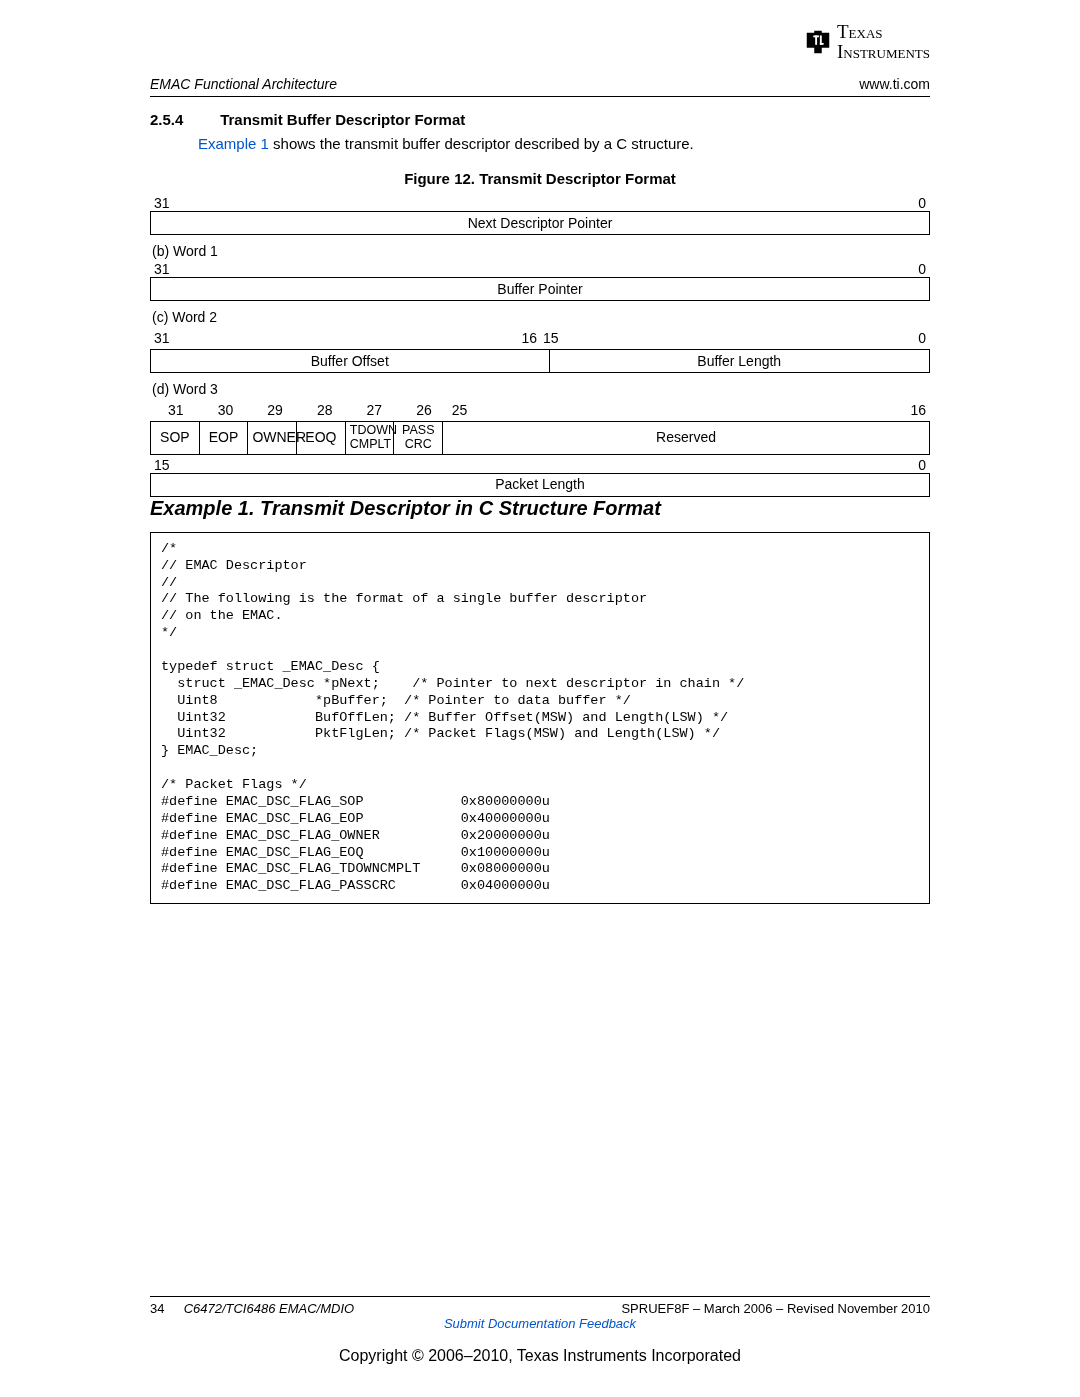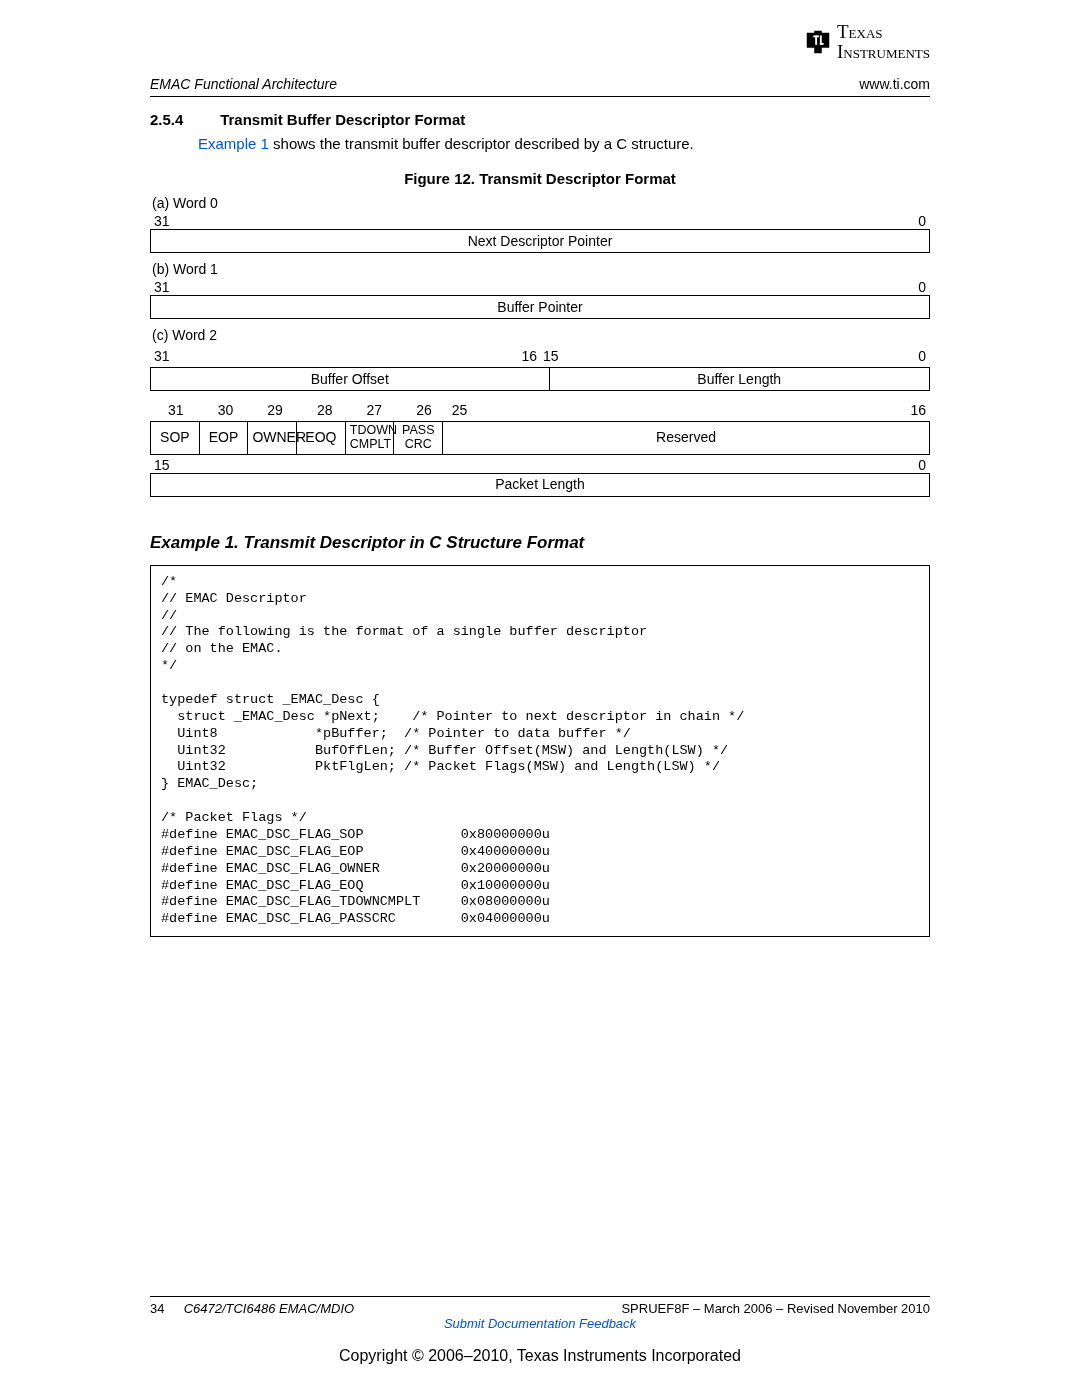--- a/index.html
+++ b/index.html
@@ -89,22 +89,21 @@
     padding: 0 2px;
     font-size: 14px;
     height: 18px;
   }
   
   .word2 td.buf-off { width: 50%; }
   
   .example-title {
     font-weight: bold;
     font-style: italic;
-    font-size: 17px;
-    margin-top: 36px;
+    font-size: 20px;
     margin-bottom: 12px;
   }
   .codebox {
     border: 1px solid #000;
     padding: 8px 10px;
     font-family: "Courier New", monospace;
     font-size: 13.5px;
     white-space: pre;
     line-height: 1.25;
   }
@@ -163,21 +162,20 @@
     <span>Transmit Buffer Descriptor Format</span>
   </div>
 
   <p class="body-para">
     <span class="link">Example 1</span><span> shows the transmit buffer descriptor described by a C structure.</span>
   </p>
 
   <div class="fig-title">Figure 12. Transmit Descriptor Format</div>
 
   <div class="desc-block">
-    <div class="word-label">(a) Word 0</div>
     <div class="bitrow">
       <span class="left">31</span>
       <span class="right">0</span>
     </div>
     <table class="reg">
         <tbody>
           <tr>
             <td>Next Descriptor Pointer</td>
           </tr>
         </tbody>
@@ -215,20 +213,21 @@
         <tbody>
           <tr>
       <td class="buf-off">Buffer Offset</td>
       <td>Buffer Length</td>
     </tr>
         </tbody>
       </table>
   </div>
 
   <div class="desc-block">
+    <div class="word-label">(d) Word 3</div>
     <table class="bitnums" style="width:100%;">
       <colgroup>
         <col style="width:6.25%">
           <col style="width:6.25%">
           <col style="width:6.25%">
           <col style="width:6.25%">
         <col style="width:6.25%">
           <col style="width:6.25%">
           <col style="width:6.25%">
           <col style="width:56.25%">

